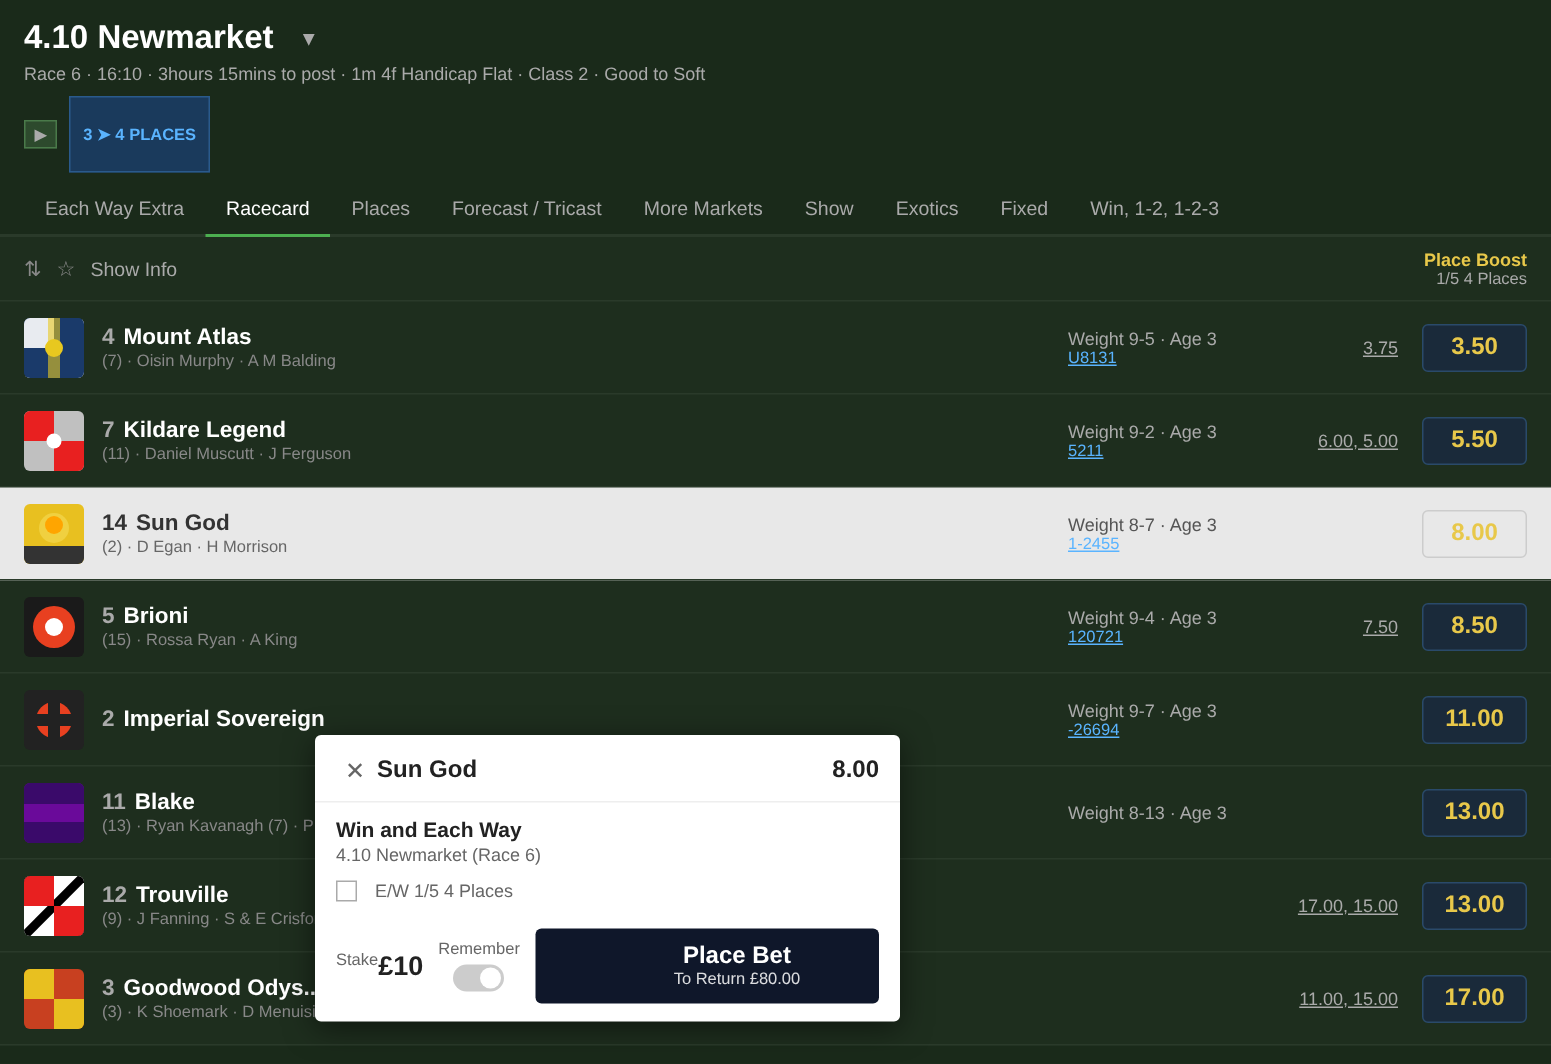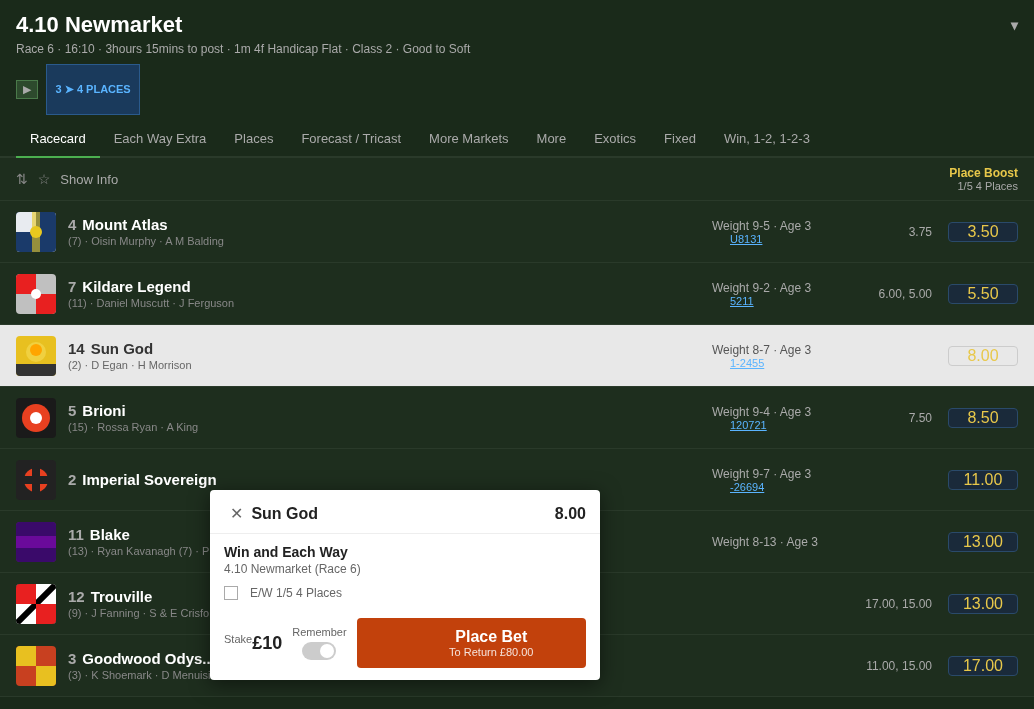--- a/index.html
+++ b/index.html
@@ -14,25 +14,24 @@
     }
 
     
     .header {
       background: #1a2a1a;
       padding: 12px 16px 6px;
     }
     .race-title {
       display: flex;
       align-items: center;
-      gap: 8px;
+      gap: 20px;
       font-size: 22px;
       font-weight: bold;
       color: #fff;
-      justify-content: space-between;
     }
     .chevron-icon { font-size: 14px; color: #aaa; }
     .race-info {
       font-size: 12px;
       color: #aaa;
       margin-top: 4px;
     }
     .race-badges {
       display: flex;
       align-items: center;
@@ -167,42 +166,42 @@
       min-width: 140px;
       font-size: 12px;
       color: #aaa;
       margin-left: 20px;
     }
     .form-link {
       font-size: 11px;
       color: #5ab4ff;
       text-decoration: underline;
       cursor: pointer;
-      margin-left: 18px;
     }
 
     .sp-odds {
       min-width: 80px;
       text-align: right;
       font-size: 12px;
       color: #aaa;
       margin-right: 16px;
+      text-decoration: underline;
     }
 
     .odds-button {
       min-width: 70px;
-      height: 20px;
+      height: 32px;
       background: #1a2a3a;
       border: 1px solid #2a4a6a;
       border-radius: 4px;
       display: flex;
       align-items: center;
       justify-content: center;
       font-size: 16px;
-      font-weight: normal;
+      font-weight: bold;
       color: #e8c84a;
       cursor: pointer;
     }
     .odds-button.highlighted-odds {
       background: #e8e8e8;
       border: 1px solid #ccc;
       color: #e8c84a;
     }
 
     
@@ -315,21 +314,21 @@
       right: 2px;
       top: 2px;
       width: 14px;
       height: 14px;
       background: #fff;
       border-radius: 50%;
     }
     .place-bet-button {
       flex: 1;
       height: 50px;
-      background: #c2410c;
+      background: #0f172a;
       border: none;
       border-radius: 4px;
       color: #fff;
       font-size: 16px;
       font-weight: bold;
       cursor: pointer;
       display: flex;
       flex-direction: column;
       align-items: center;
       justify-content: center;
@@ -359,26 +358,26 @@
   <div class="race-info">Race 6 · 16:10 · 3hours 15mins to post · 1m 4f Handicap Flat · Class 2 · Good to Soft</div>
   <div class="race-badges">
     <div class="badge-video">
       <span>▶</span>
     </div>
     <div class="badge-places">3 ➤ 4 PLACES</div>
   </div>
 </div>
 
 <div class="nav-tabs">
+  <div class="nav-tab">Each Way Extra</div>
   <div class="nav-tab active">Racecard</div>
-  <div class="nav-tab">Each Way Extra</div>
   <div class="nav-tab">Places</div>
   <div class="nav-tab">Forecast / Tricast</div>
   <div class="nav-tab">More Markets</div>
-  <div class="nav-tab">More</div>
+  <div class="nav-tab">Show</div>
   <div class="nav-tab">Exotics</div>
   <div class="nav-tab">Fixed</div>
   <div class="nav-tab">Win, 1-2, 1-2-3</div>
 </div>
 
 <div class="table-area">
   <div class="table-header">
     <div class="table-header-left">
       <span class="sort-icon">⇅</span>
       <span class="star-icon">☆</span>

